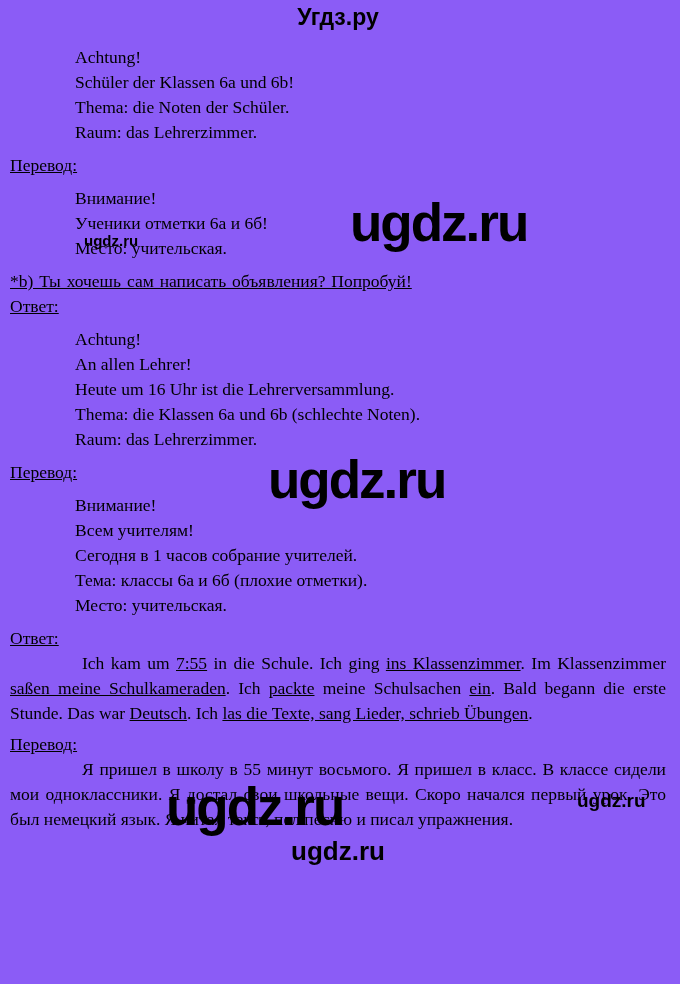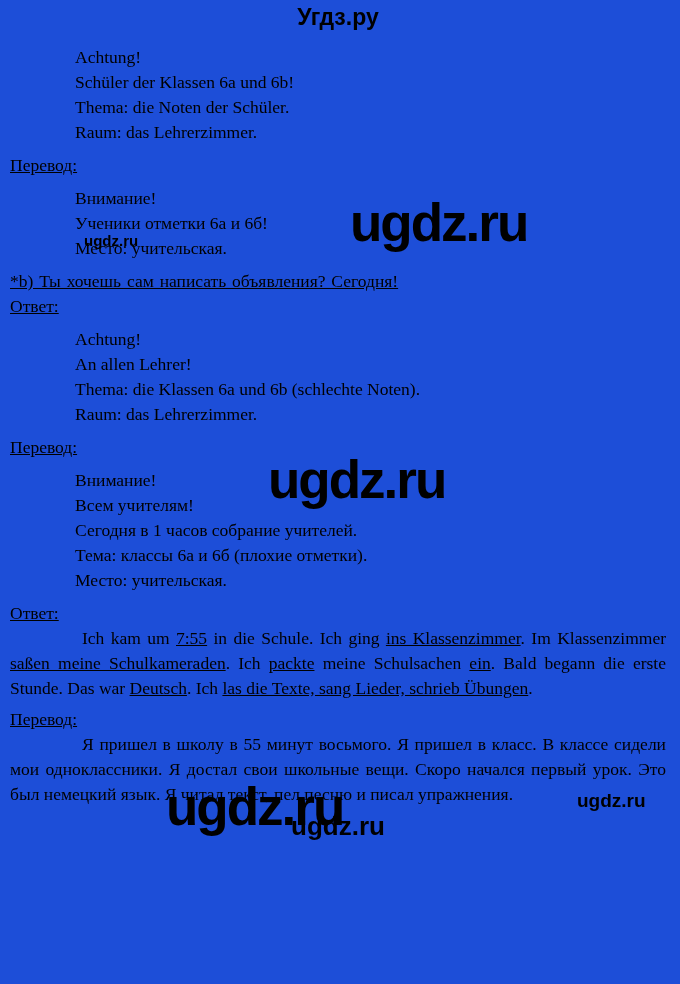--- a/index.html
+++ b/index.html
@@ -1,21 +1,21 @@
 <!DOCTYPE html>
 <html><head>
 <meta charset="utf-8">
 <style>
   html, body { margin: 0; padding: 0; background: #ffffff; }
   body { width: 680px; height: 984px; }
   .page {
     position: relative;
     width: 680px;
     height: 984px;
-    background: #1d4ed8;
+    background: #8b5cf6;
     color: #000000;
     font-family: "Liberation Serif", serif;
     font-size: 17.5px;
     overflow: hidden;
   }
   .content { padding: 2px 14px 0 10px; }
   .title {
     text-align: center;
     font-family: "Liberation Sans", sans-serif;
     font-weight: bold;
@@ -82,27 +82,28 @@
       </div>
 
     <div class="heading">Перевод:</div>
 
     <div class="block indent">
         <div class="line">Внимание!</div>
         <div class="line">Ученики отметки 6а и 6б!</div>
         <div class="line">Место: учительская.</div>
       </div>
 
-    <div class="task">*b) Ты хочешь сам написать объявления? Сегодня!</div>
+    <div class="task">*b) Ты хочешь сам написать объявления? Попробуй!</div>
 
     <div class="heading">Ответ:</div>
 
     <div class="block indent">
         <div class="line">Achtung!</div>
         <div class="line">An allen Lehrer!</div>
+        <div class="line">Heute um 16 Uhr ist die Lehrerversammlung.</div>
         <div class="line">Thema: die Klassen 6a und 6b (schlechte Noten).</div>
         <div class="line">Raum: das Lehrerzimmer.</div>
       </div>
 
     <div class="heading">Перевод:</div>
 
     <div class="block indent">
         <div class="line">Внимание!</div>
         <div class="line">Всем учителям!</div>
         <div class="line">Сегодня в 1 часов собрание учителей.</div>

